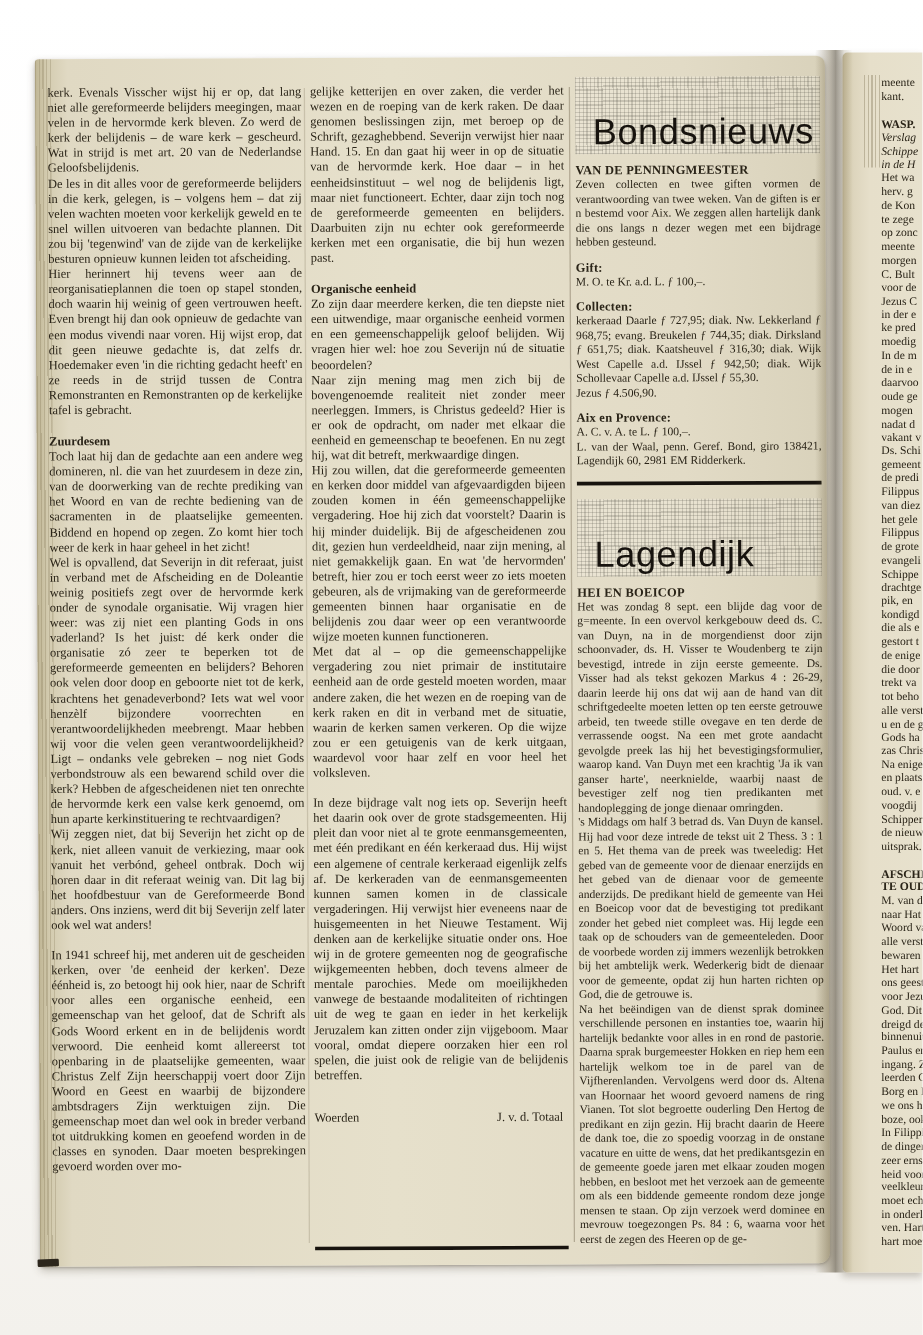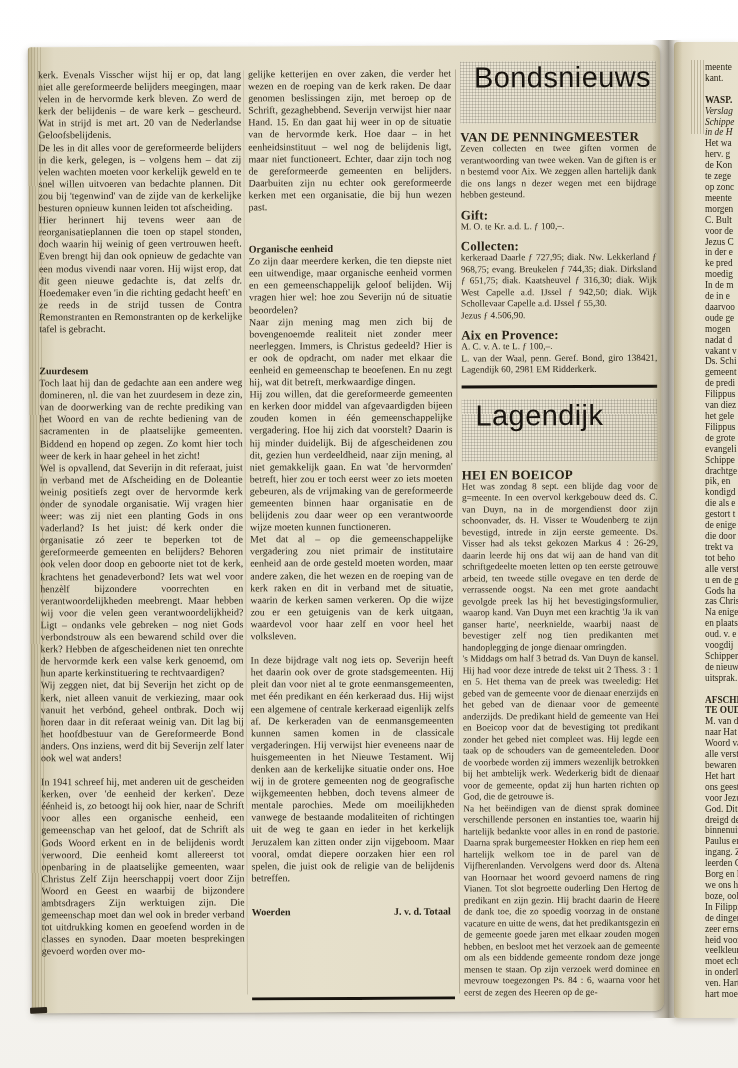--- a/index.html
+++ b/index.html
@@ -22,34 +22,34 @@
   }
   .col{position:absolute;top:22px;display:flex;flex-direction:column;overflow:hidden;color:#2a2418;}
   .c1{left:10px;width:203px;height:932px;}
   .c2{left:220px;width:203px;height:932px;}
   .c3{left:432px;top:16px;width:196px;height:944px;}
   .vrule{position:absolute;top:24px;width:1px;height:924px;background:rgba(85,72,48,.35);}
   .v1{left:215px;opacity:.55;}
   .v2{left:427px;}
   .para{margin:0;font-size:10px;line-height:12.1px;text-align:justify;overflow-wrap:break-word;hyphens:auto;}
   .c3 .para{font-size:9.3px;line-height:11.5px;}
-  .para-head{font-weight:bold;font-size:10px;line-height:12px;margin-top:17px;}
-  .subhead{font-weight:bold;font-size:13px;line-height:12px;letter-spacing:.2px;}
+  .para-head{font-weight:bold;font-size:10px;line-height:12px;}
+  .subhead{font-weight:bold;font-size:10px;line-height:12px;letter-spacing:.2px;}
   .banner{
-    height:62px;margin:0 0 8px 0;display:flex;align-items:flex-start;padding-left:14px;box-sizing:border-box;
+    height:62px;margin:0 0 8px 0;display:flex;align-items:flex-end;padding-left:14px;box-sizing:border-box;
     background-image:
       repeating-linear-gradient(0deg,rgba(70,68,58,.20) 0 1px,rgba(0,0,0,0) 1px 3px),
       repeating-linear-gradient(90deg,rgba(70,68,58,.20) 0 1px,rgba(0,0,0,0) 1px 3px);
     background-color:rgba(250,247,238,.25);
   }
   .banner-label{
     font-family:"Liberation Sans","DejaVu Sans",sans-serif;
     font-size:29px;letter-spacing:.4px;color:#17130e;
   }
-  .signature{display:flex;justify-content:space-between;font-size:10px;line-height:12px;padding-right:4px;font-weight:bold;}
+  .signature{display:flex;justify-content:space-between;font-size:10px;line-height:12px;padding-right:4px;}
   .rule{height:3px;background:#17130e;}
   .c3 .rule{margin:9px 0 7px 0;}
   .pagenum{
     position:absolute;left:-2px;bottom:-44px;width:17px;height:6px;background:#2c261c;
     border-radius:1px;transform:rotate(-2deg);
   }
   .pagenum{bottom:auto;top:960px;}
   .gutter{
     position:absolute;left:652px;top:40px;width:30px;height:978px;z-index:3;pointer-events:none;
     background:linear-gradient(90deg,rgba(100,86,55,0) 0%,rgba(96,82,50,.38) 38%,rgba(58,48,26,.50) 55%,rgba(120,105,70,.18) 78%,rgba(120,105,70,0) 100%);

